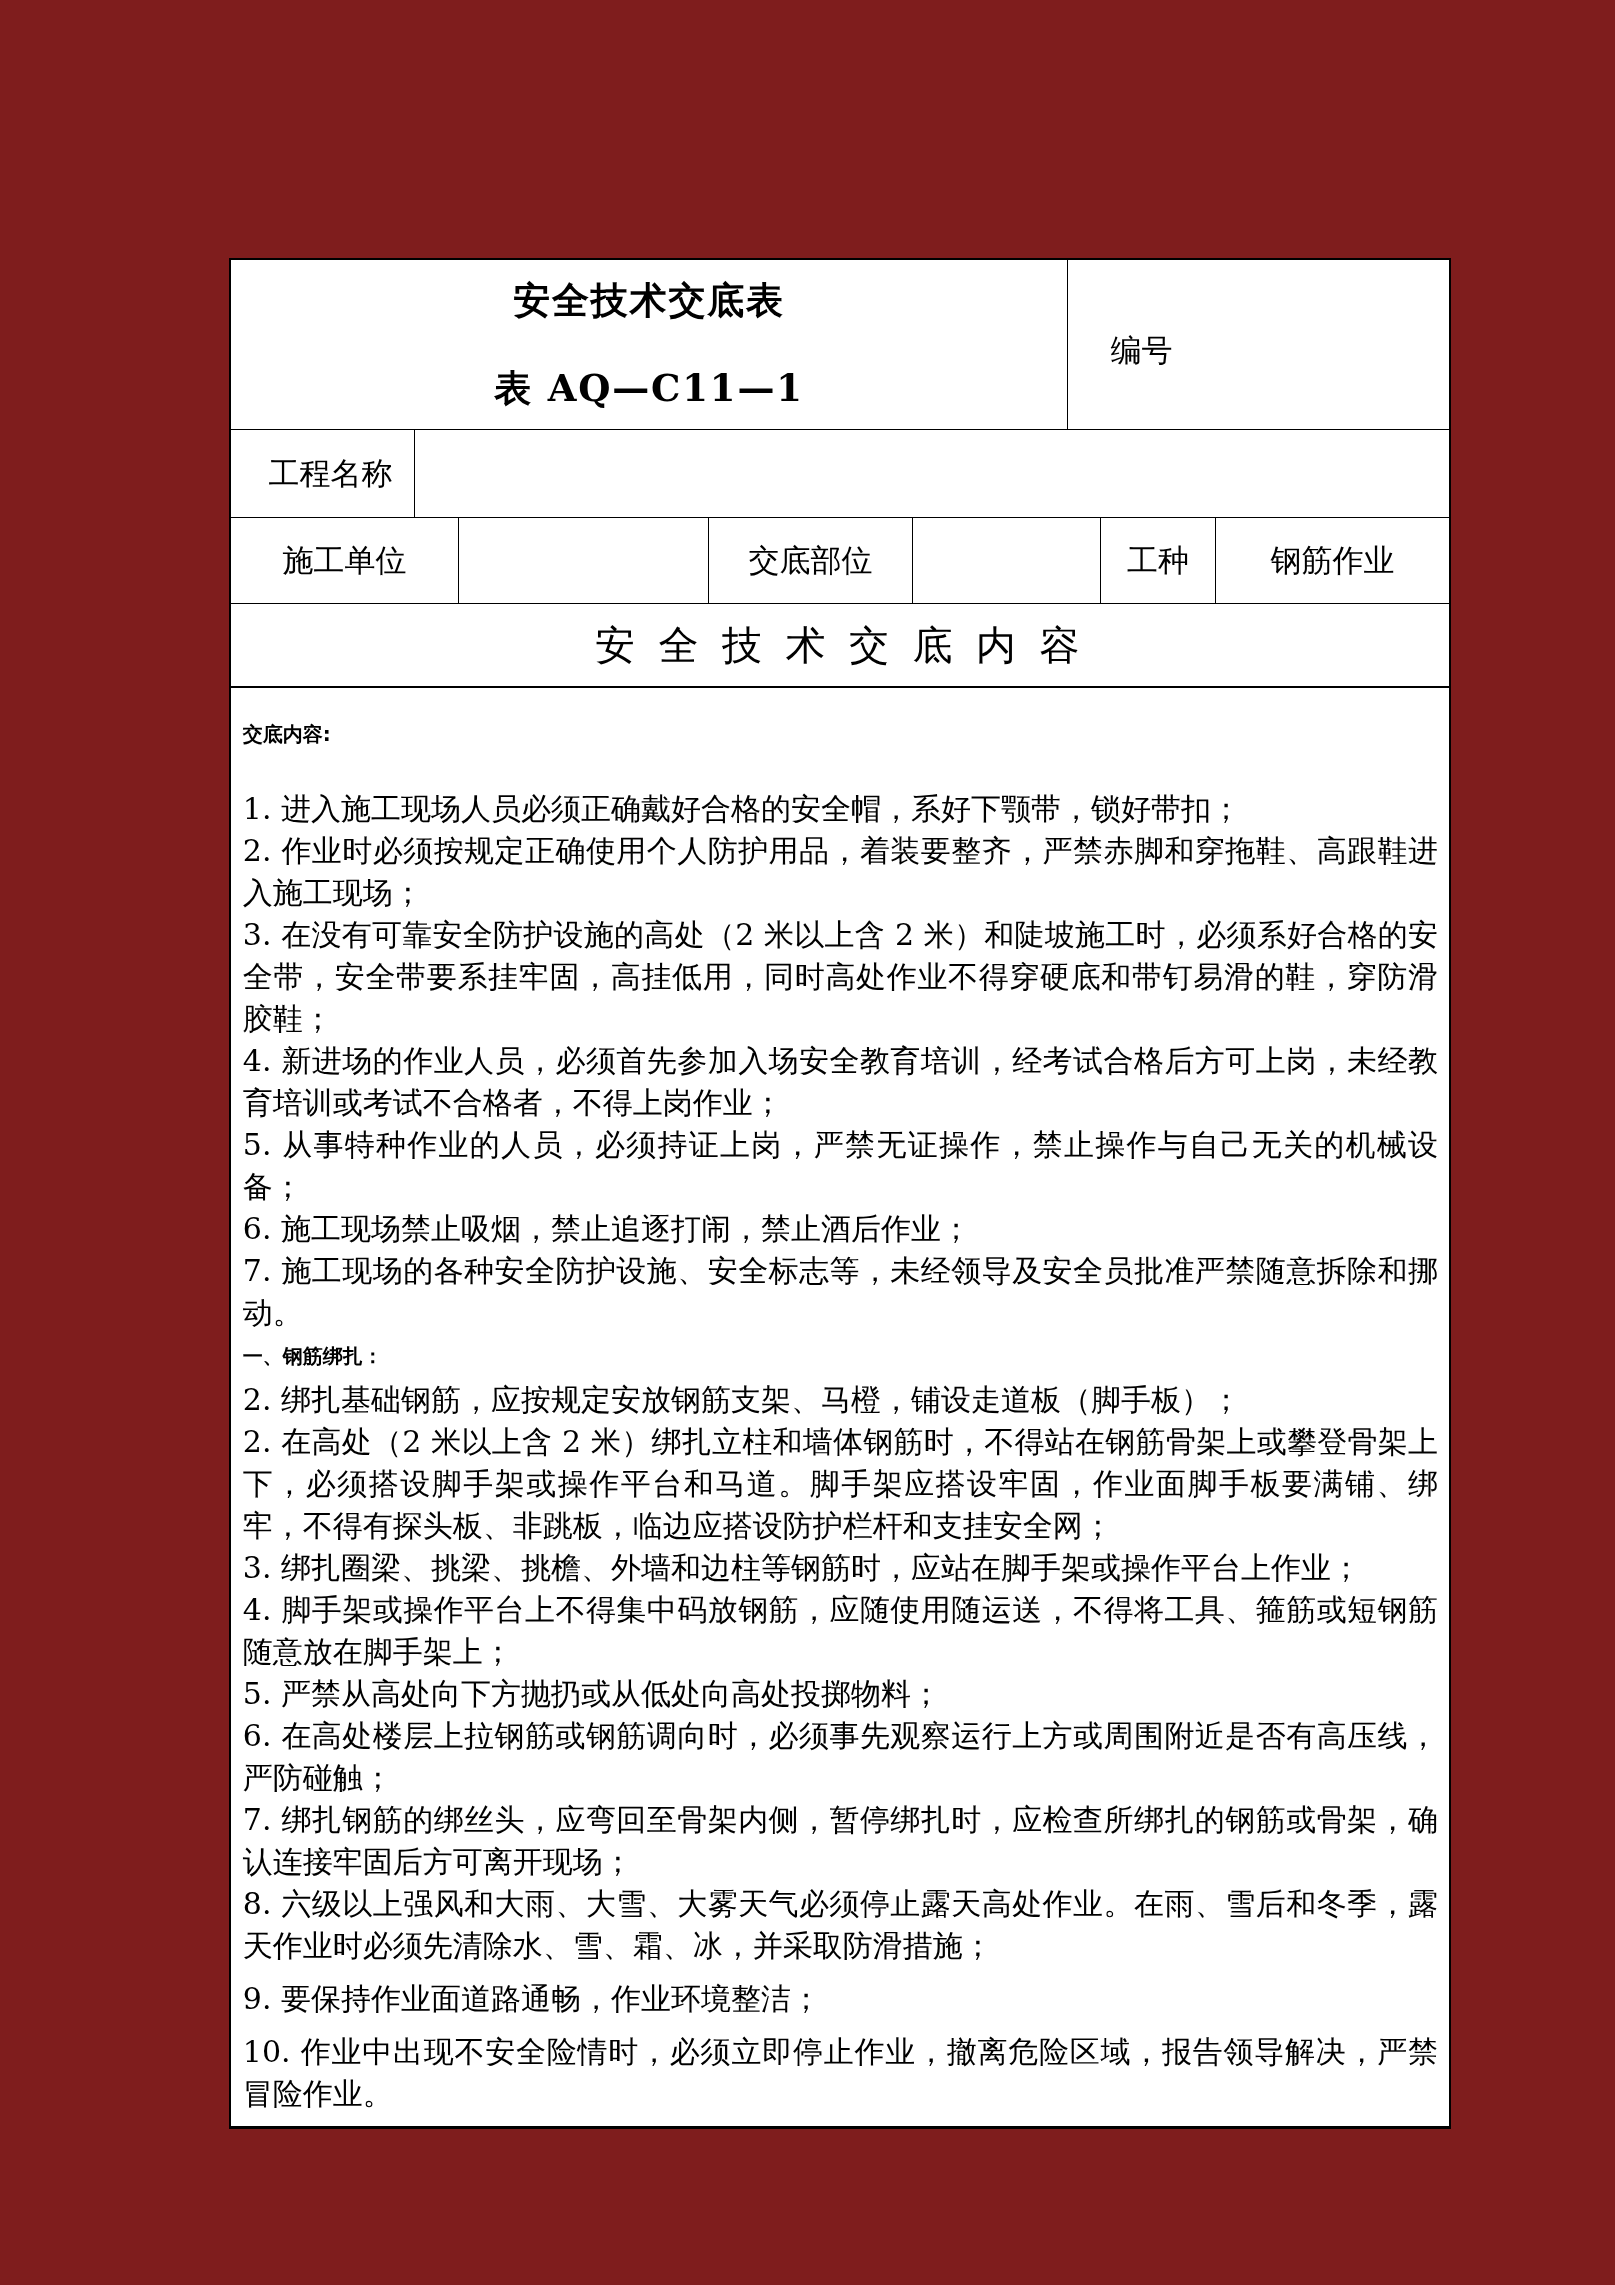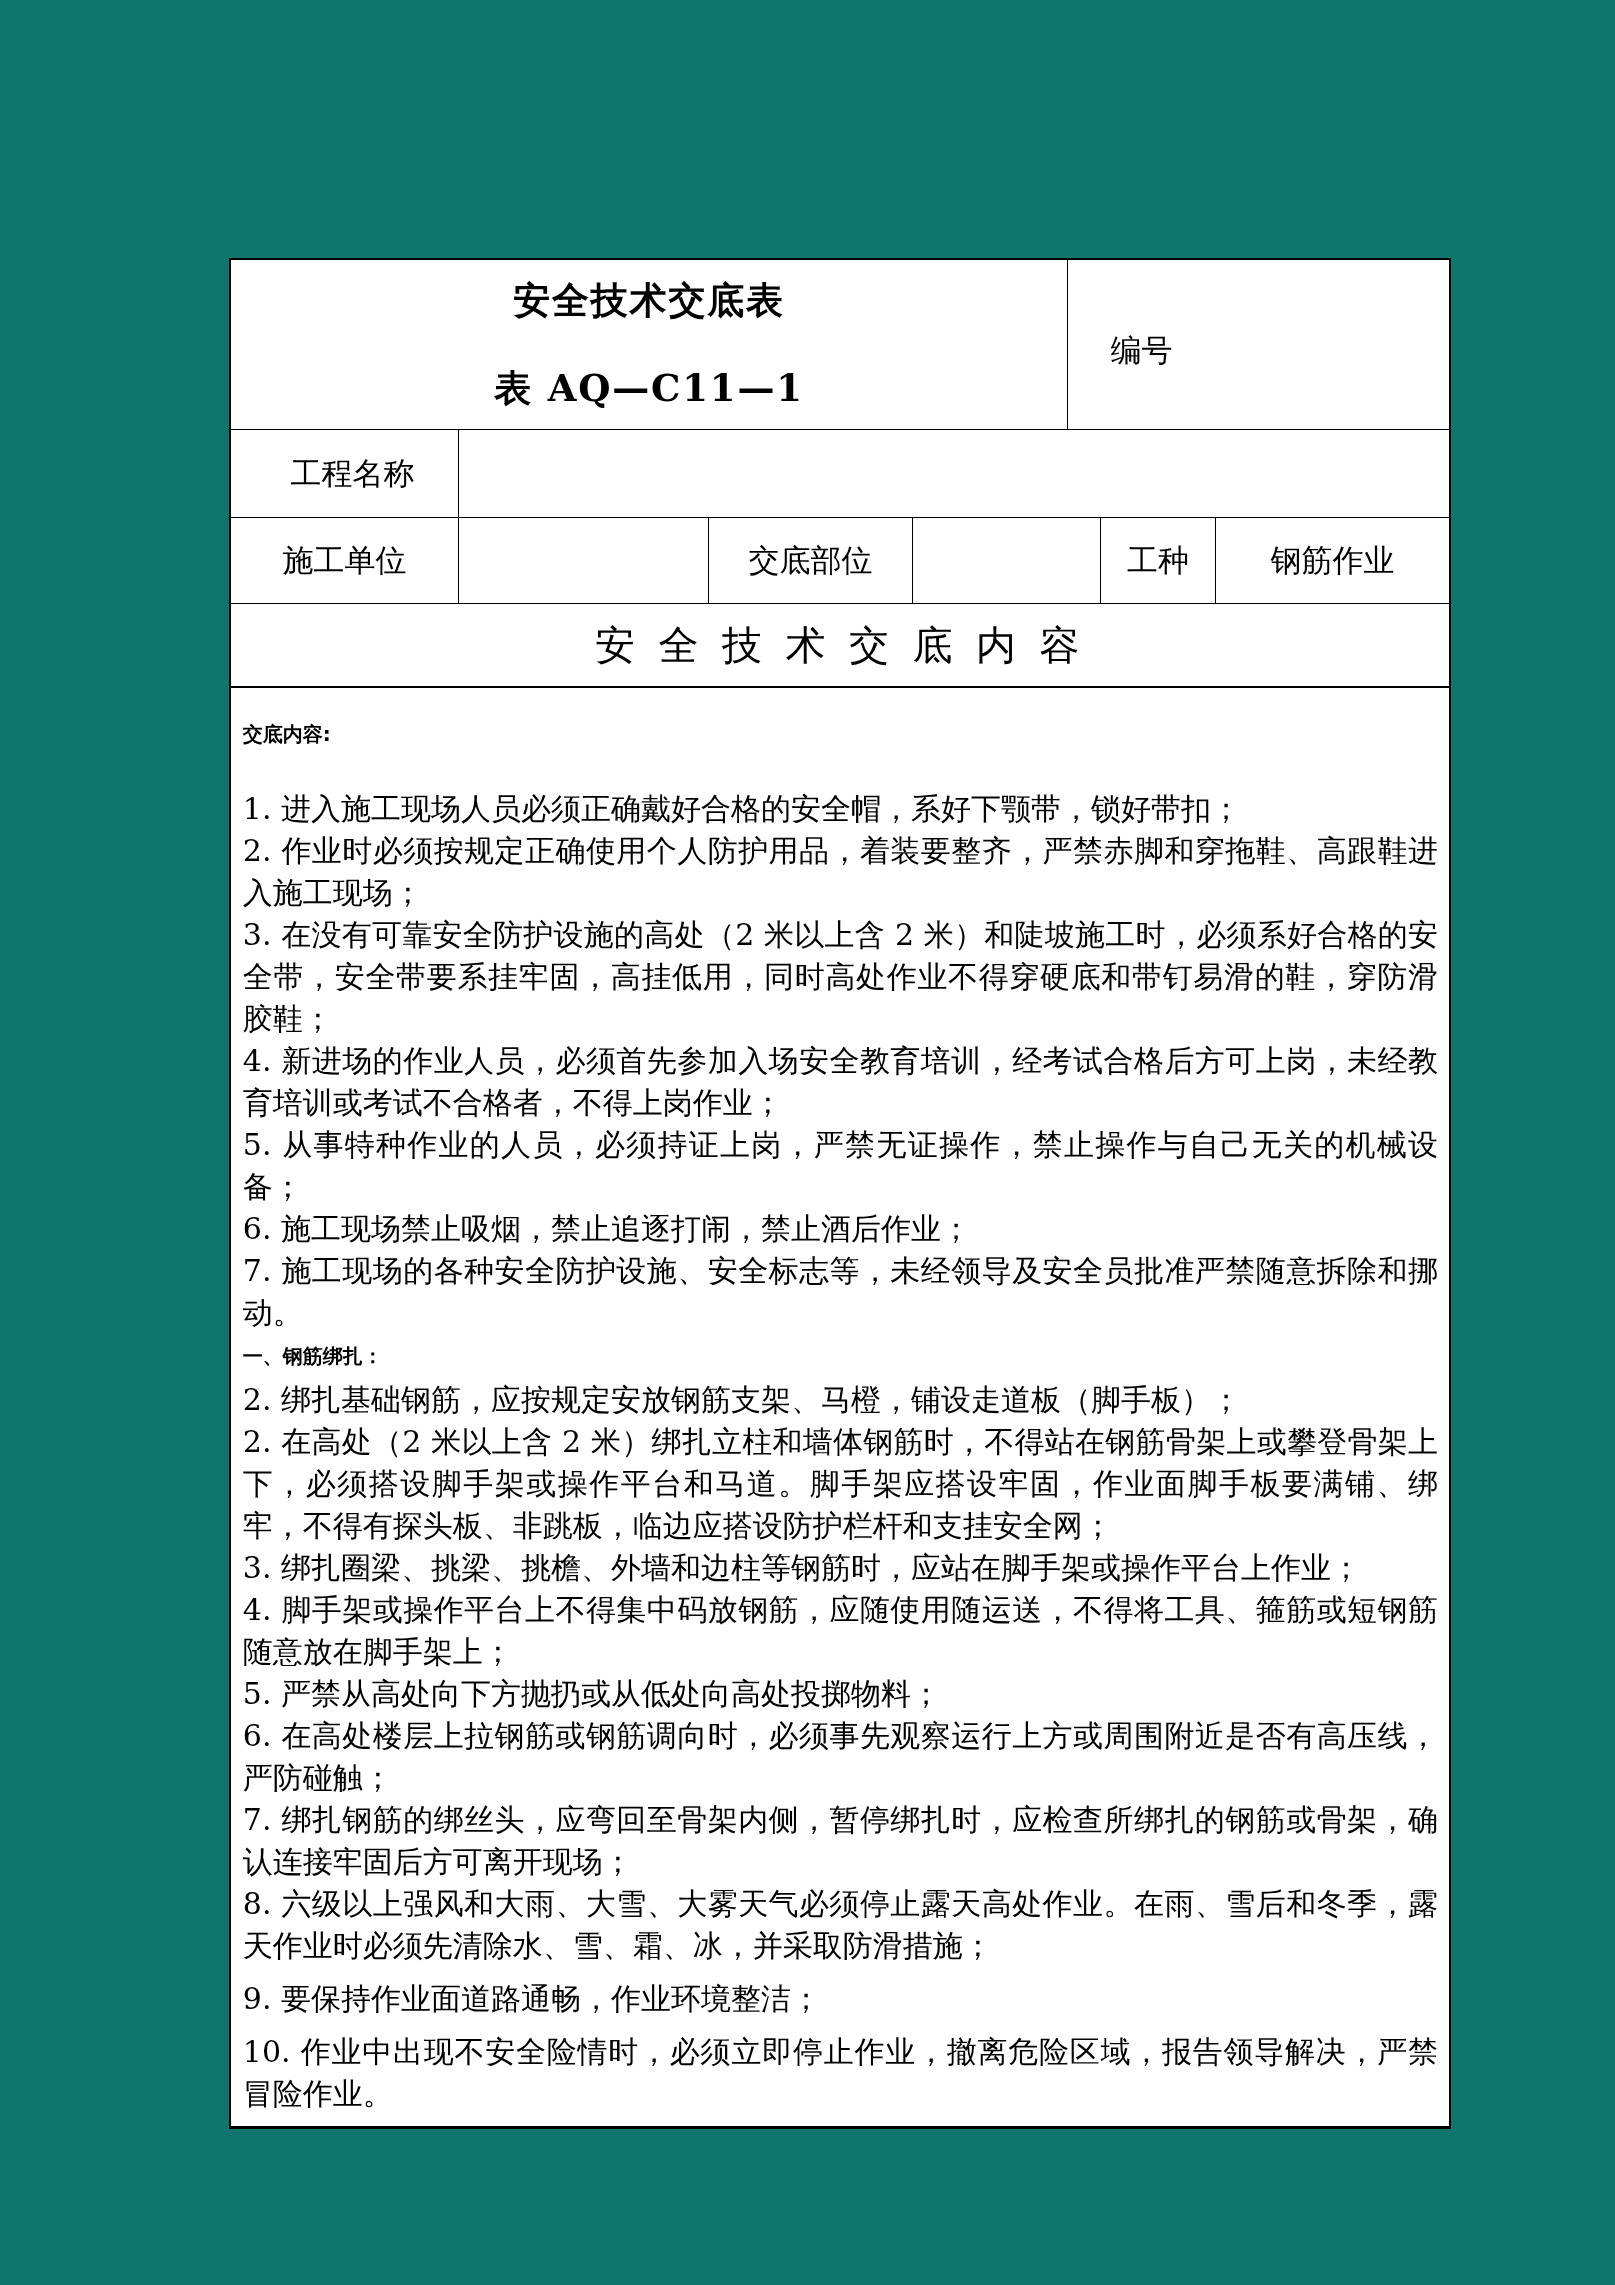--- a/index.html
+++ b/index.html
@@ -1,19 +1,19 @@
 <!DOCTYPE html>
 <html style="font-size:14.5px"><head>
 <meta charset="utf-8">
 <style>
   html,body{margin:0;padding:0;background:#888;}
   .page{
     position:relative;
     width:1616px;height:2285px;
-    background:#0f766e;
+    background:#7f1d1d;
     font-family:"DejaVu Serif","Liberation Serif",serif;
     color:#000;
     overflow:hidden;
   }
   .doc-table{
     position:absolute;left:229px;top:258px;
     width:1222px;height:1871px;
     border:2.7px solid #000;border-bottom-width:3.6px;
     box-sizing:border-box;
     display:flex;flex-direction:column;
@@ -27,21 +27,21 @@
   }
   .cell:last-child{border-right:none;}
   .r1{height:170px;}
   .r2{height:88px;}
   .r3{height:86px;}
   .r4{height:84px;border-bottom-width:2.7px;}
   .r5{flex:1 1 auto;border-bottom:none;display:block;}
   .r1c1{width:837px;flex-direction:column;row-gap:47px;}
   .r1c2{width:147px;margin-top:13px;}
   .r1c3{flex:1;}
-  .r2c1{width:228px;padding-left:16px;}
+  .r2c1{width:184px;padding-left:16px;}
   .r2c2{flex:1;}
   .r3c1{width:228px;text-align:center;}
   .r3c2{width:250px;}
   .r3c3{width:204px;}
   .r3c4{width:188px;}
   .r3c5{width:115px;}
   .r3c6{flex:1;}
   .title-line{
     font-weight:bold;font-size:37px;line-height:41px;
     letter-spacing:1.8px;white-space:nowrap;

